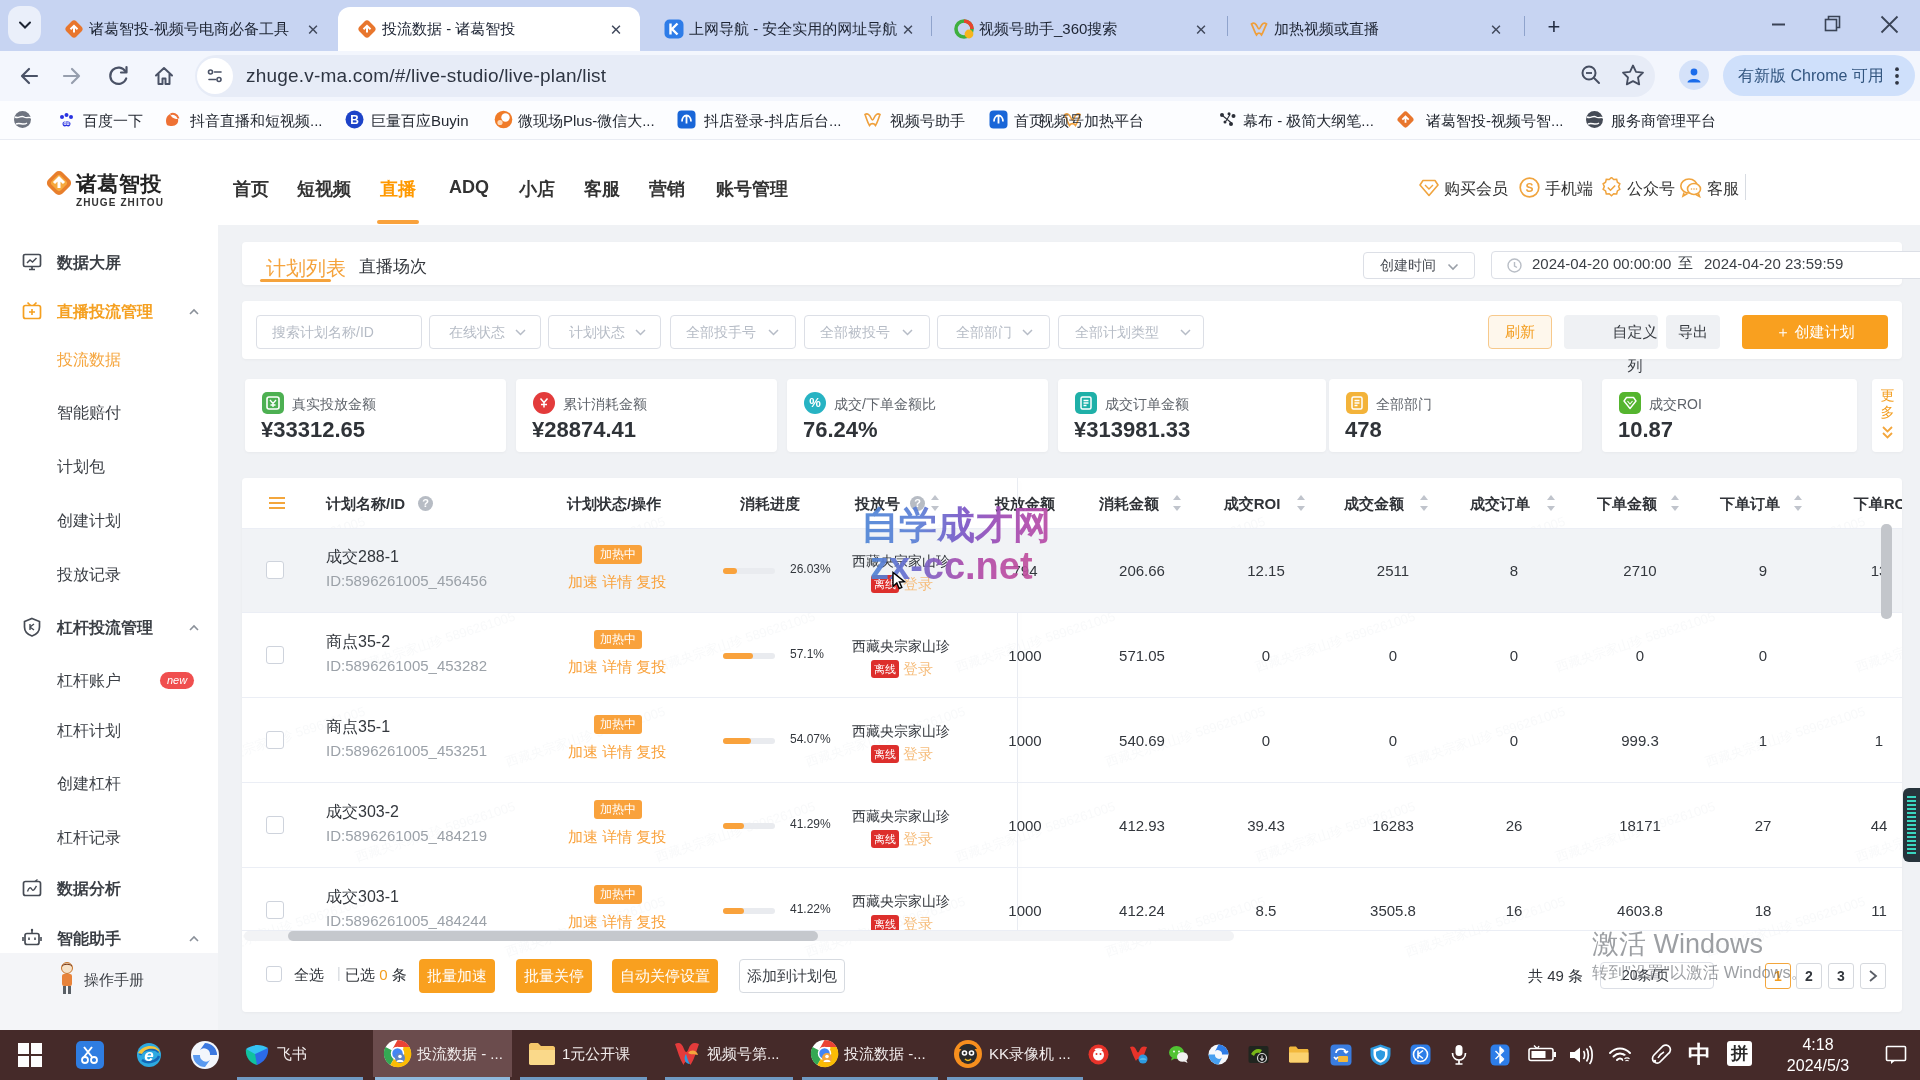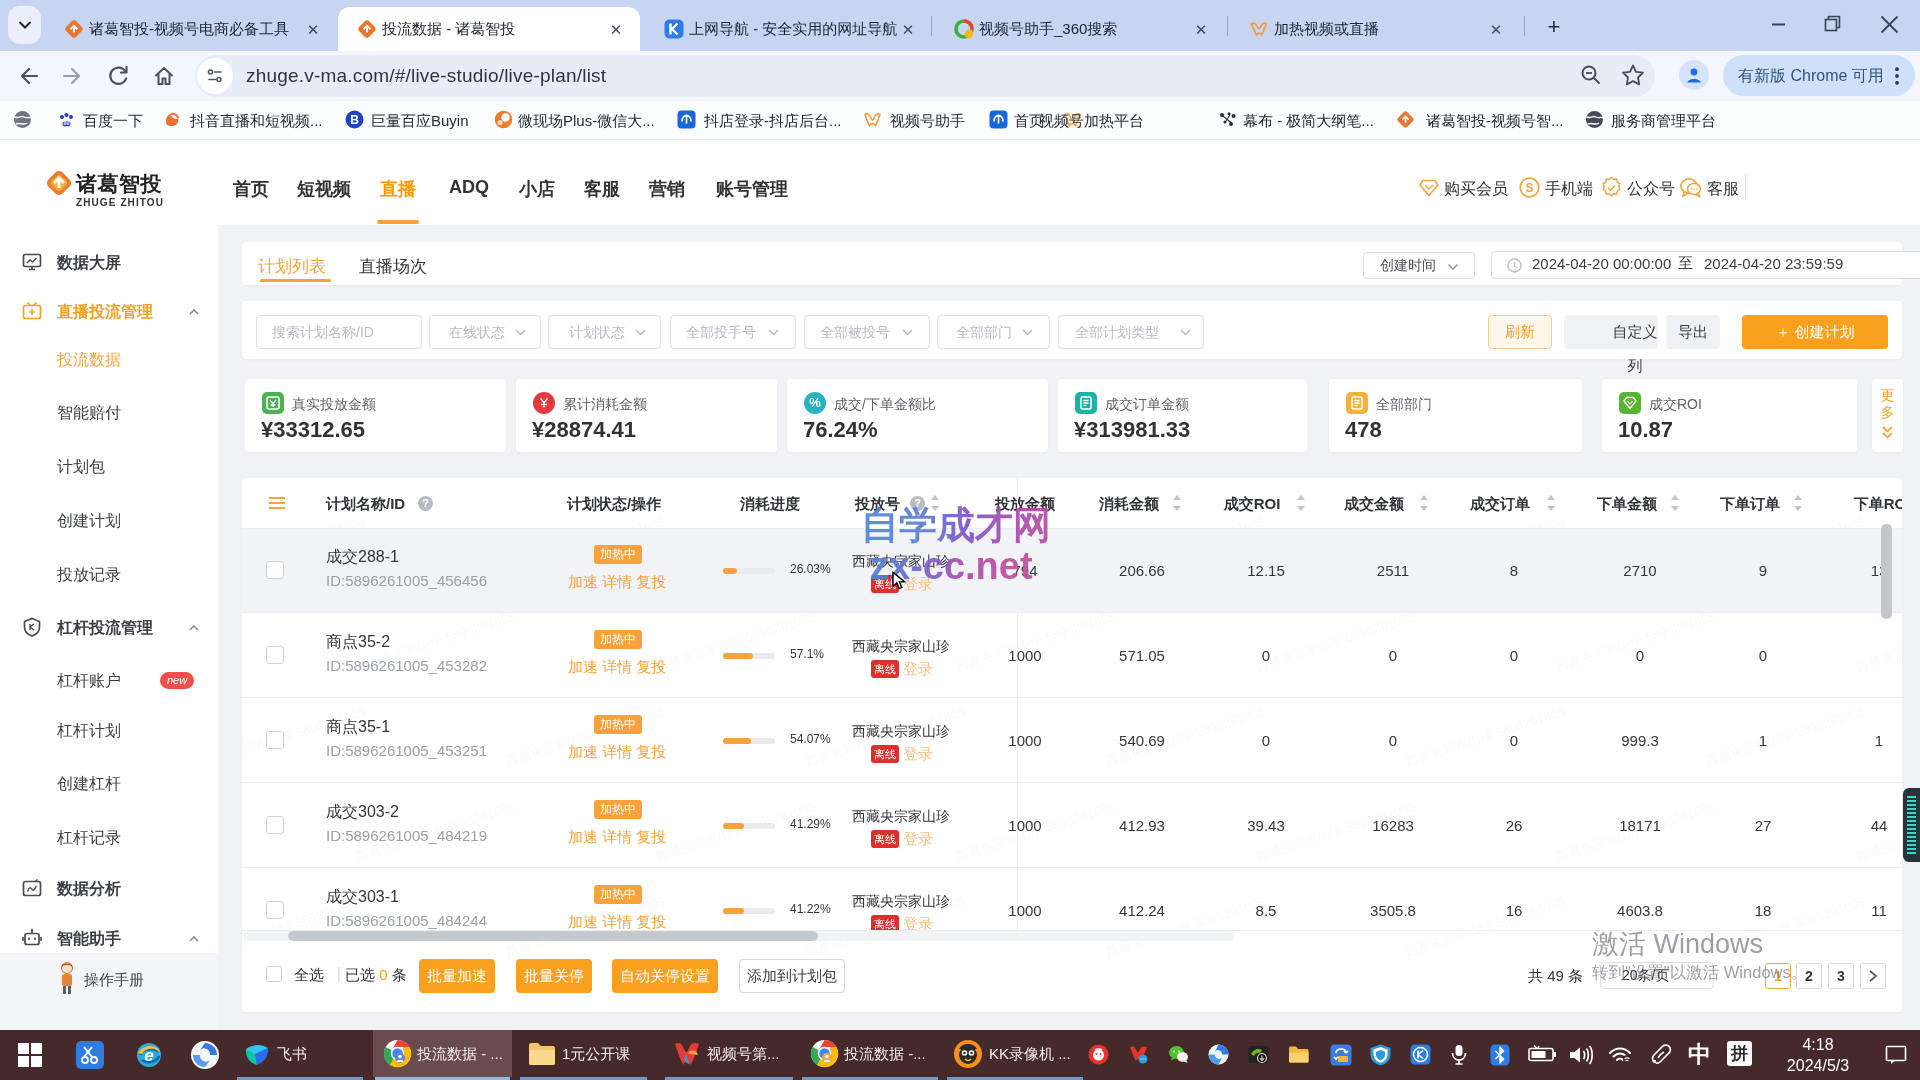--- a/index.html
+++ b/index.html
@@ -360,21 +360,21 @@
           <rect x="7" y="25" width="3" height="8" fill="#5a6066"></rect>
           <rect x="12" y="25" width="3" height="8" fill="#5a6066"></rect>
         </svg>
     <div class="abs" style="left:84px;top:18px;font-size:15px;color:#3b3f45;">操作手册</div>
   </div>
 </div>
 
 <div class="abs" id="content"></div>
 
 <div class="card" style="left:242px;top:242px;width:1660px;height:43px;">
-  <div class="abs" style="left:16px;top:13px;font-size:17px;color:#f5a33c;">计划列表</div>
+  <div class="abs" style="left:24px;top:13px;font-size:20px;color:#f5a33c;">计划列表</div>
   <div class="abs" style="left:18px;top:37px;width:71px;height:3px;background:#f5a33c;border-radius:2px;"></div>
   <div class="abs" style="left:117px;top:13px;font-size:17px;color:#33373d;">直播场次</div>
   <div class="in" style="left:1121px;top:10px;width:112px;height:27px;"></div>
   <div class="abs" style="left:1138px;top:15px;font-size:14px;color:#4a4e55;">创建时间</div>
   <svg class="abs" style="left:1205px;top:21px" width="12" height="8" viewBox="0 0 12 8">
         <path d="M1.5 1.5 L6 6 L10.5 1.5" stroke="#9aa0a8" stroke-width="1.6" fill="none"></path>
       </svg>
   <div class="in" style="left:1249px;top:9px;width:635px;height:28px;"></div>
   <svg class="abs" style="left:1265px;top:16px" width="15" height="15" viewBox="0 0 15 15">
         <circle cx="7.5" cy="7.5" r="6.5" fill="none" stroke="#b9bec6" stroke-width="1.4"></circle>
@@ -437,21 +437,21 @@
           <path d="M3.5 2.5 L7 6.5 L10.5 2.5 M7 6.5 V11.5 M4 8.5 H10" stroke="#fff" stroke-width="1.5" fill="none"></path>
         </svg></div>
   <div class="statlabel" style="left:47px;top:17px;">累计消耗金额</div>
   <div class="statval" style="left:16px;top:38px;">¥28874.41</div>
 </div>
 <div class="card" style="left:787px;top:379px;width:261px;height:73px;">
   <div class="sticon" style="left:17px;top:13px;background:#27b3c3;border-radius:50%;">%</div>
   <div class="statlabel" style="left:47px;top:17px;">成交/下单金额比</div>
   <div class="statval" style="left:16px;top:38px;">76.24%</div>
 </div>
-<div class="card" style="left:1058px;top:379px;width:249px;height:73px;text-decoration:underline;">
+<div class="card" style="left:1058px;top:379px;width:268px;height:73px;text-decoration:underline;">
   <div class="sticon" style="left:17px;top:13px;background:#1fb0a8;"><svg width="14" height="14" style="margin-top:4px" viewBox="0 0 14 14">
           <rect x="2" y="1" width="10" height="12" rx="1.5" fill="none" stroke="#fff" stroke-width="1.5"></rect>
           <path d="M4.5 4.5 H9.5 M4.5 7 H9.5 M4.5 9.5 H7.5" stroke="#fff" stroke-width="1.3"></path>
         </svg></div>
   <div class="statlabel" style="left:47px;top:17px;">成交订单金额</div>
   <div class="statval" style="left:16px;top:38px;">¥313981.33</div>
 </div>
 <div class="card" style="left:1329px;top:379px;width:253px;height:73px;">
   <div class="sticon" style="left:17px;top:13px;background:#f3b33a;"><svg width="14" height="14" style="margin-top:4px" viewBox="0 0 14 14">
           <rect x="2" y="1" width="10" height="12" rx="1.5" fill="none" stroke="#fff" stroke-width="1.5"></rect>

